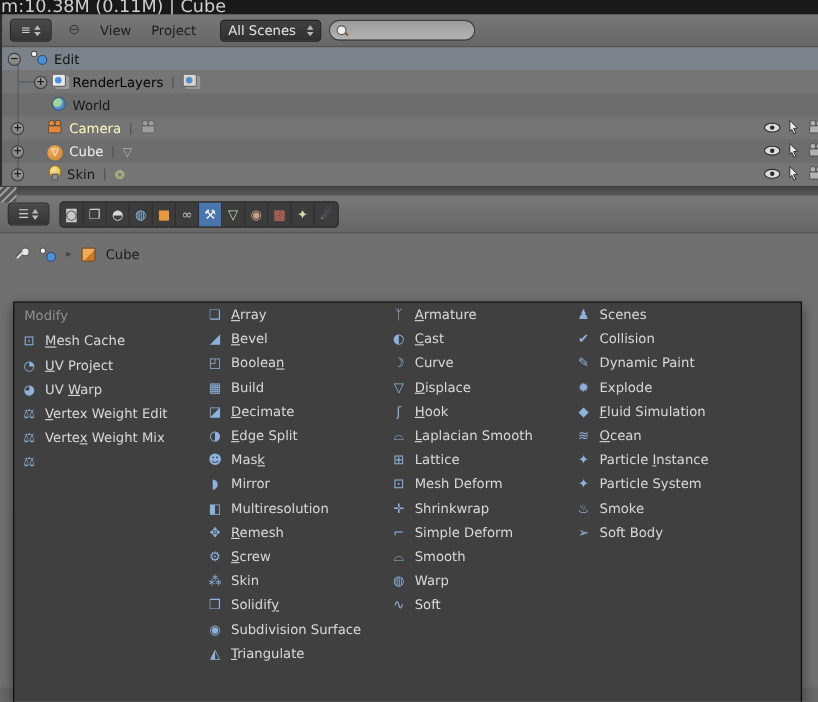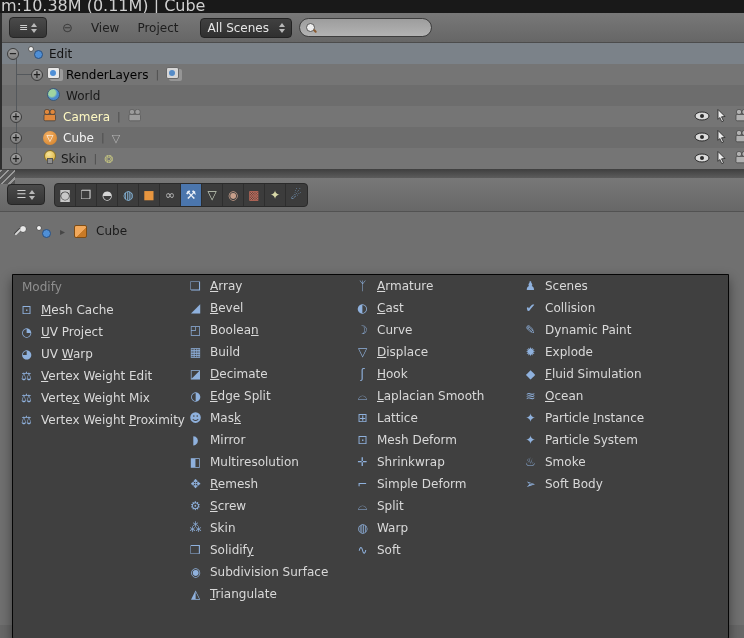--- a/index.html
+++ b/index.html
@@ -336,21 +336,20 @@
         <div class="mitem">
             <span class="mi">⚖</span>
             <span><u>V</u>ertex Weight Edit</span>
           </div>
         <div class="mitem">
             <span class="mi">⚖</span>
             <span>Verte<u>x</u> Weight Mix</span>
           </div>
         <div class="mitem">
             <span class="mi">⚖</span>
-            <span>Vertex Weight <u>P</u>roximity</span>
           </div>
       </div>
       <div class="mcol" style="left: 173px;">
         <div class="mitem">
             <span class="mi">❏</span>
             <span><u>A</u>rray</span>
           </div>
         <div class="mitem">
             <span class="mi">◢</span>
             <span><u>B</u>evel</span>
@@ -444,21 +443,21 @@
         <div class="mitem">
             <span class="mi">✛</span>
             <span>Shrinkwrap</span>
           </div>
         <div class="mitem">
             <span class="mi">⌐</span>
             <span>Simple Deform</span>
           </div>
         <div class="mitem">
             <span class="mi">⌓</span>
-            <span>Split</span>
+            <span>Smooth</span>
           </div>
         <div class="mitem">
             <span class="mi">◍</span>
             <span>Warp</span>
           </div>
         <div class="mitem">
             <span class="mi">∿</span>
             <span>Soft</span>
           </div>
       </div>

